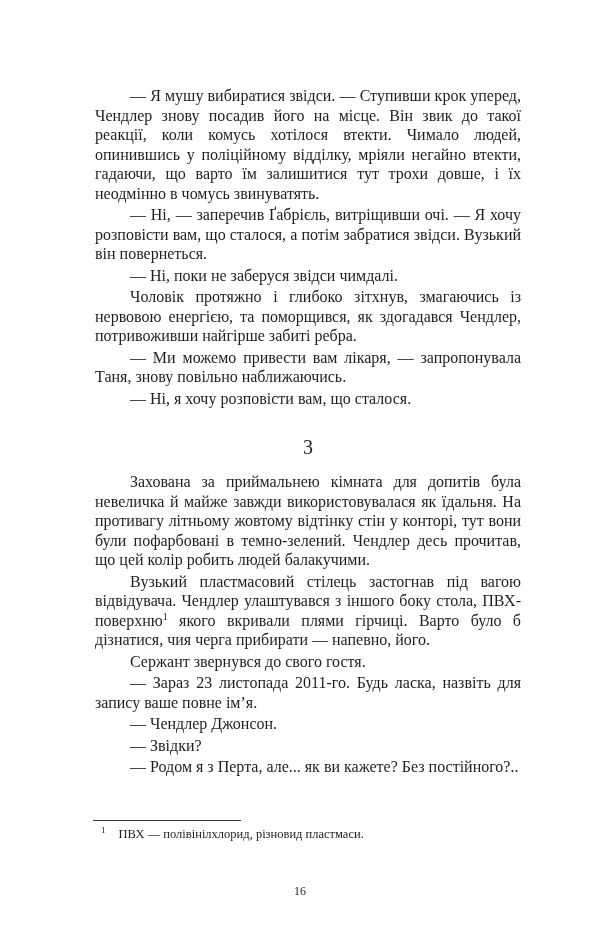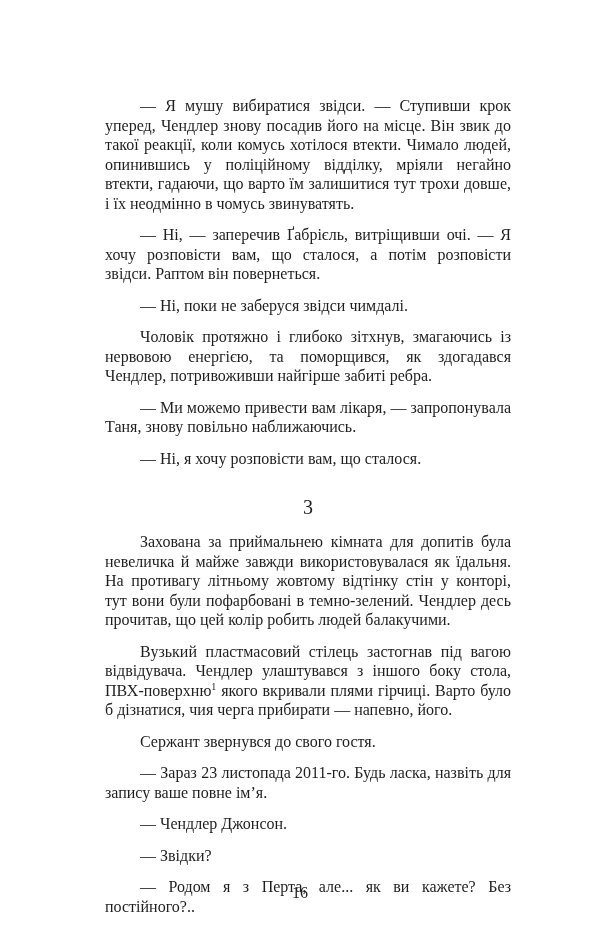--- a/index.html
+++ b/index.html
@@ -16,21 +16,21 @@
     color: #1e1e1e;
     overflow: hidden;
   }
   .text-block {
     position: absolute;
     left: 93px;
     top: 84px;
     width: 430px;
   }
   .text-block p {
-    margin: 12px;
+    margin: 2px;
     font-size: 16px;
     line-height: 19.5px;
     text-align: justify;
     text-indent: 35px;
   }
   .chapter-number {
     margin: 28px 0 13px 0;
     font-size: 20px;
     font-weight: 400;
     line-height: 23px;
@@ -66,44 +66,48 @@
     line-height: 0;
     vertical-align: super;
     margin-right: 13px;
   }
   .page-number {
     position: absolute;
     left: 0;
     top: 884px;
     width: 100%;
     text-align: center;
-    font-size: 16px;
+    font-size: 12px;
     color: #1e1e1e;
   }
 </style>
 </head>
 <body>
 
 <div class="page">
 
   <div class="text-block">
     <p>— Я мушу вибиратися звідси. — Ступивши крок уперед, Чендлер знову посадив його на місце. Він звик до такої реакції, коли комусь хотілося втекти. Чимало людей, опинившись у поліційному відділку, мріяли негайно втекти, гадаючи, що варто їм залишитися тут трохи довше, і їх неодмінно в чомусь звинуватять.</p>
-    <p>— Ні, — заперечив Ґабрієль, витріщивши очі. — Я хочу розповісти вам, що сталося, а потім розповісти звідси. Раптом він повернеться.</p>
+    <p>— Ні, — заперечив Ґабрієль, витріщивши очі. — Я хочу розповісти вам, що сталося, а потім забратися звідси. Вузький він повернеться.</p>
     <p>— Ні, поки не заберуся звідси чимдалі.</p>
     <p>Чоловік протяжно і глибоко зітхнув, змагаючись із нервовою енергією, та поморщився, як здогадався Чендлер, потривоживши найгірше забиті ребра.</p>
     <p>— Ми можемо привести вам лікаря, — запропонувала Таня, знову повільно наближаючись.</p>
     <p>— Ні, я хочу розповісти вам, що сталося.</p>
 
     <h2 class="chapter-number">3</h2>
 
     <p>Захована за приймальнею кімната для допитів була невеличка й майже завжди використовувалася як їдальня. На противагу літньому жовтому відтінку стін у конторі, тут вони були пофарбовані в темно-зелений. Чендлер десь прочитав, що цей колір робить людей балакучими.</p>
     <p><span>Вузький пластмасовий стілець застогнав під вагою відвідувача. Чендлер улаштувався з іншого боку стола, ПВХ-поверхню</span><sup class="ref">1</sup><span> якого вкривали плями гірчиці. Варто було б дізнатися, чия черга прибирати — напевно, його.</span></p>
     <p>Сержант звернувся до свого гостя.</p>
     <p>— Зараз 23 листопада 2011-го. Будь ласка, назвіть для запису ваше повне ім’я.</p>
     <p>— Чендлер Джонсон.</p>
     <p>— Звідки?</p>
     <p>— Родом я з Перта, але... як ви кажете? Без постійного?..</p>
   </div>
 
+  <div class="footnote-block">
+    <div class="footnote-rule"></div>
+    <p class="footnote-text"><sup class="fn-marker">1</sup><span>ПВХ — полівінілхлорид, різновид пластмаси.</span></p>
+  </div>
 
   <div class="page-number">16</div>
 
 </div>
 
 </body></html>

